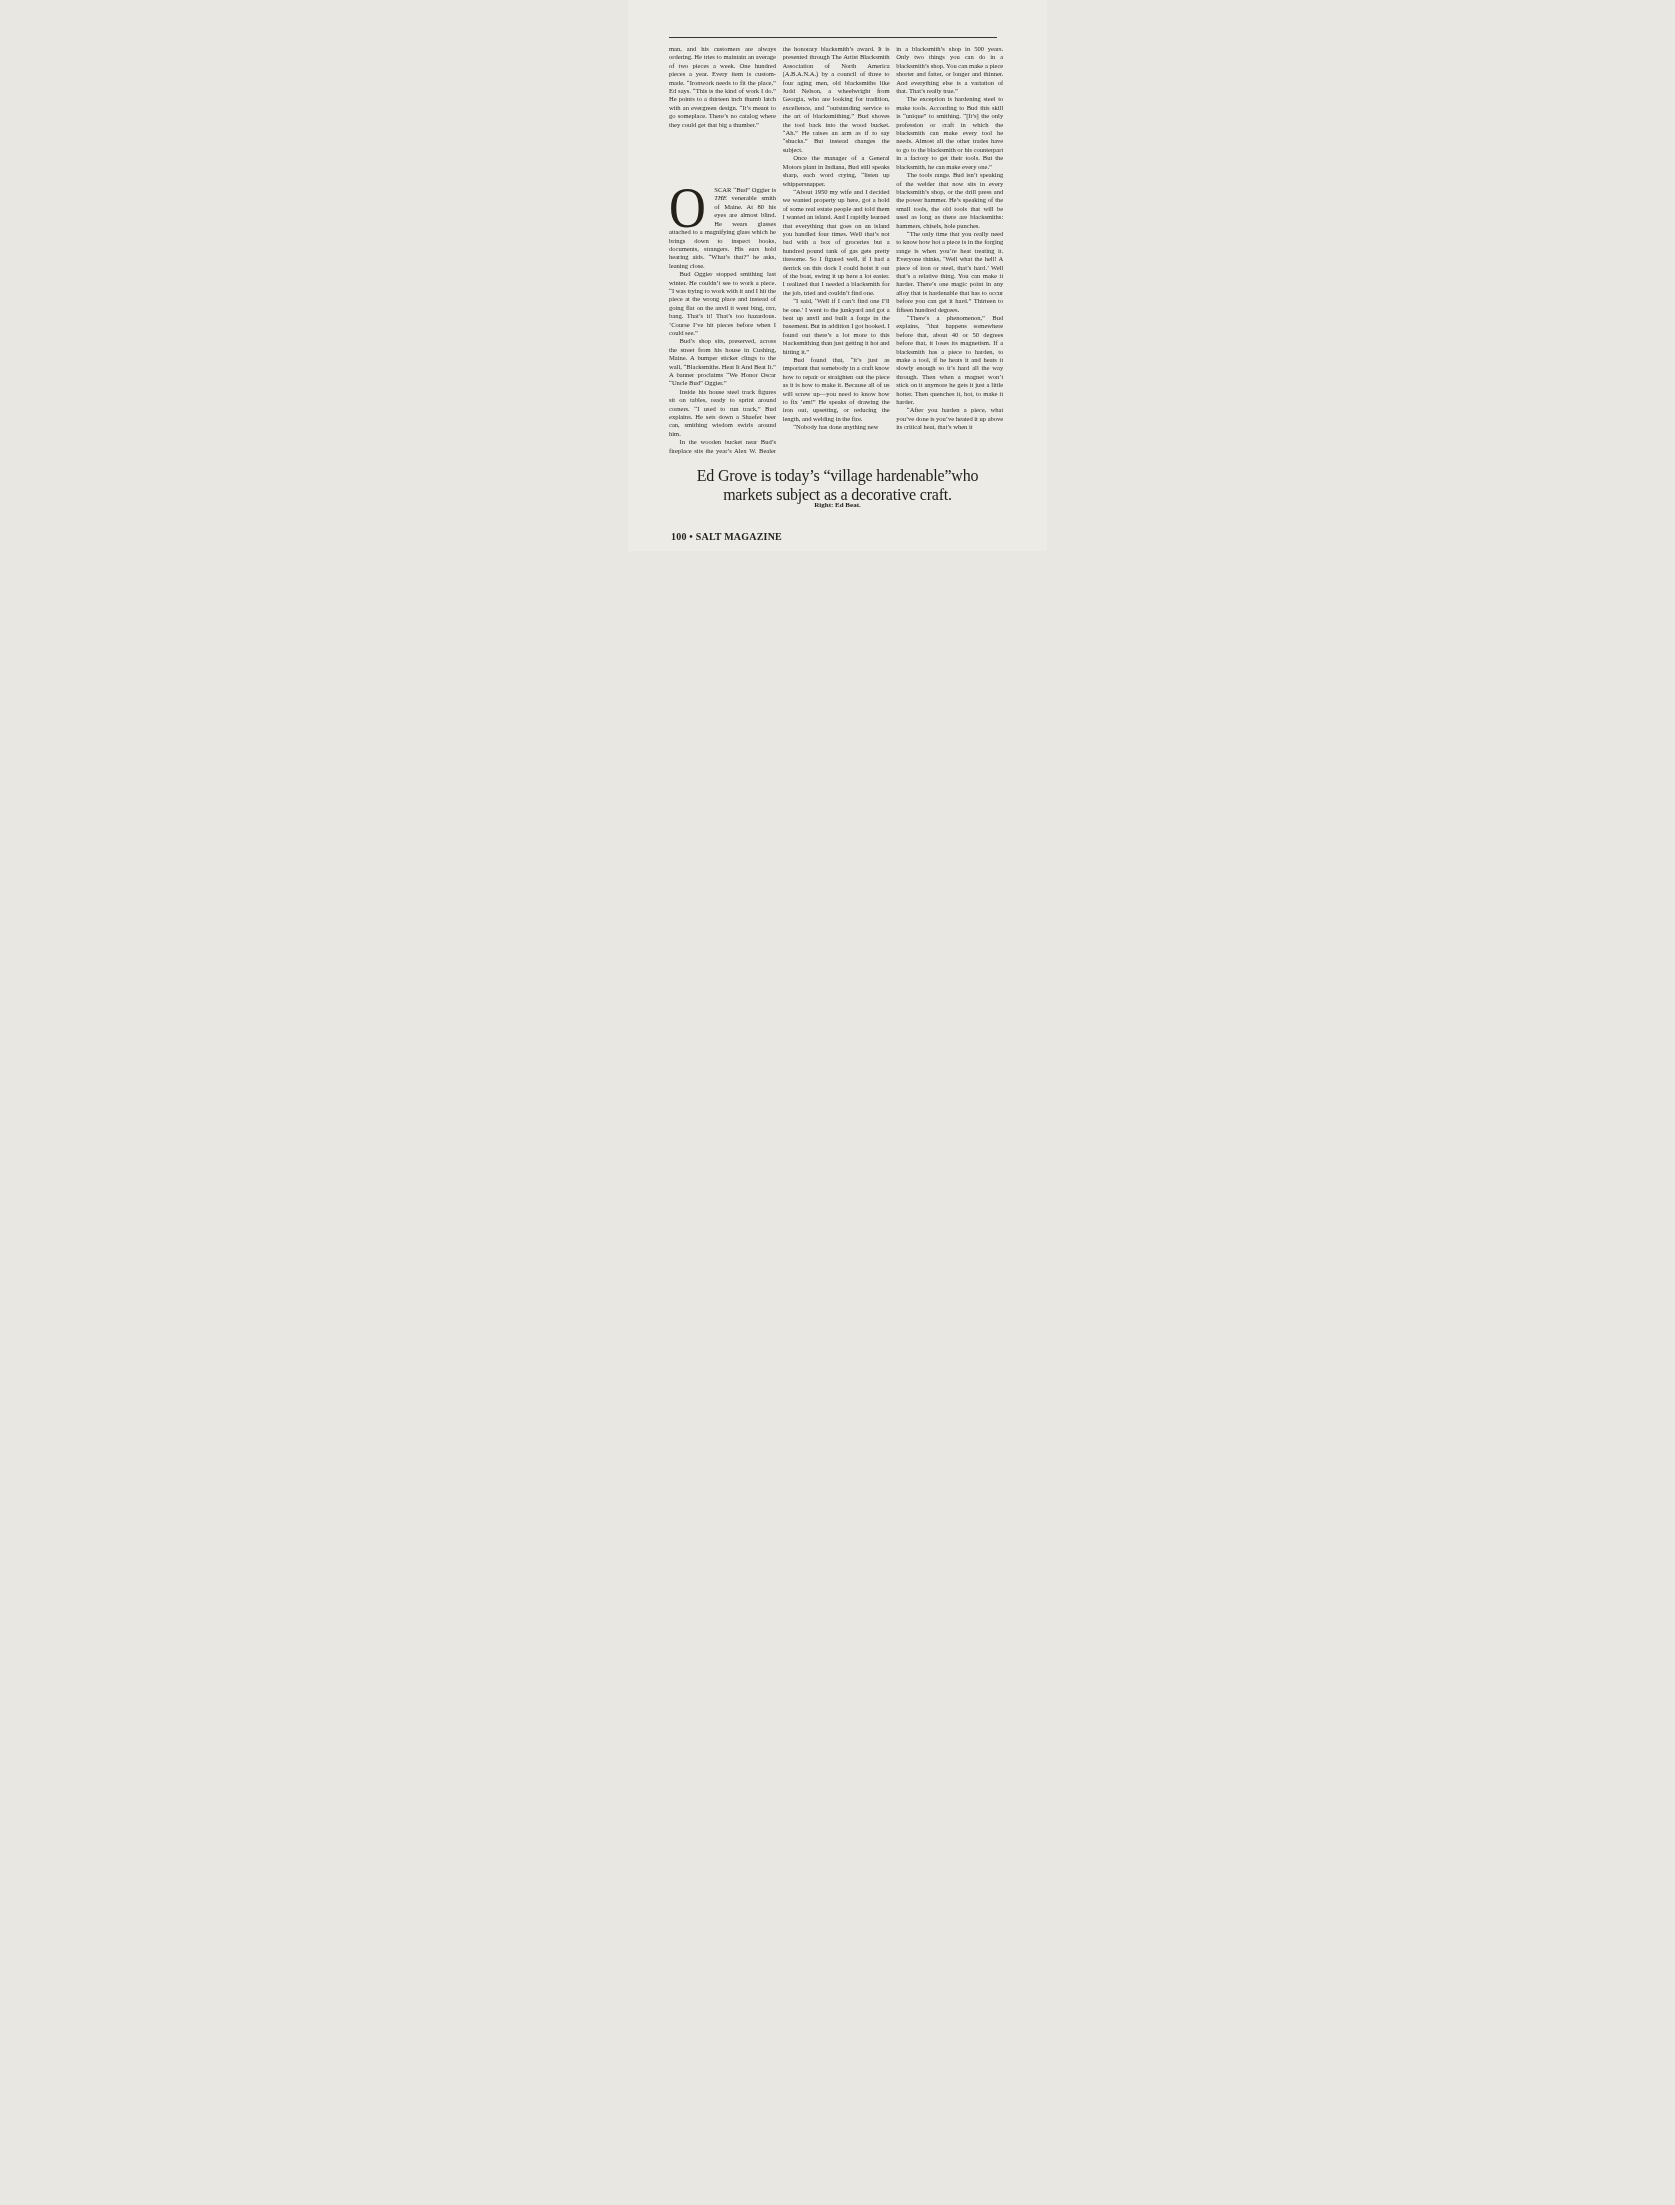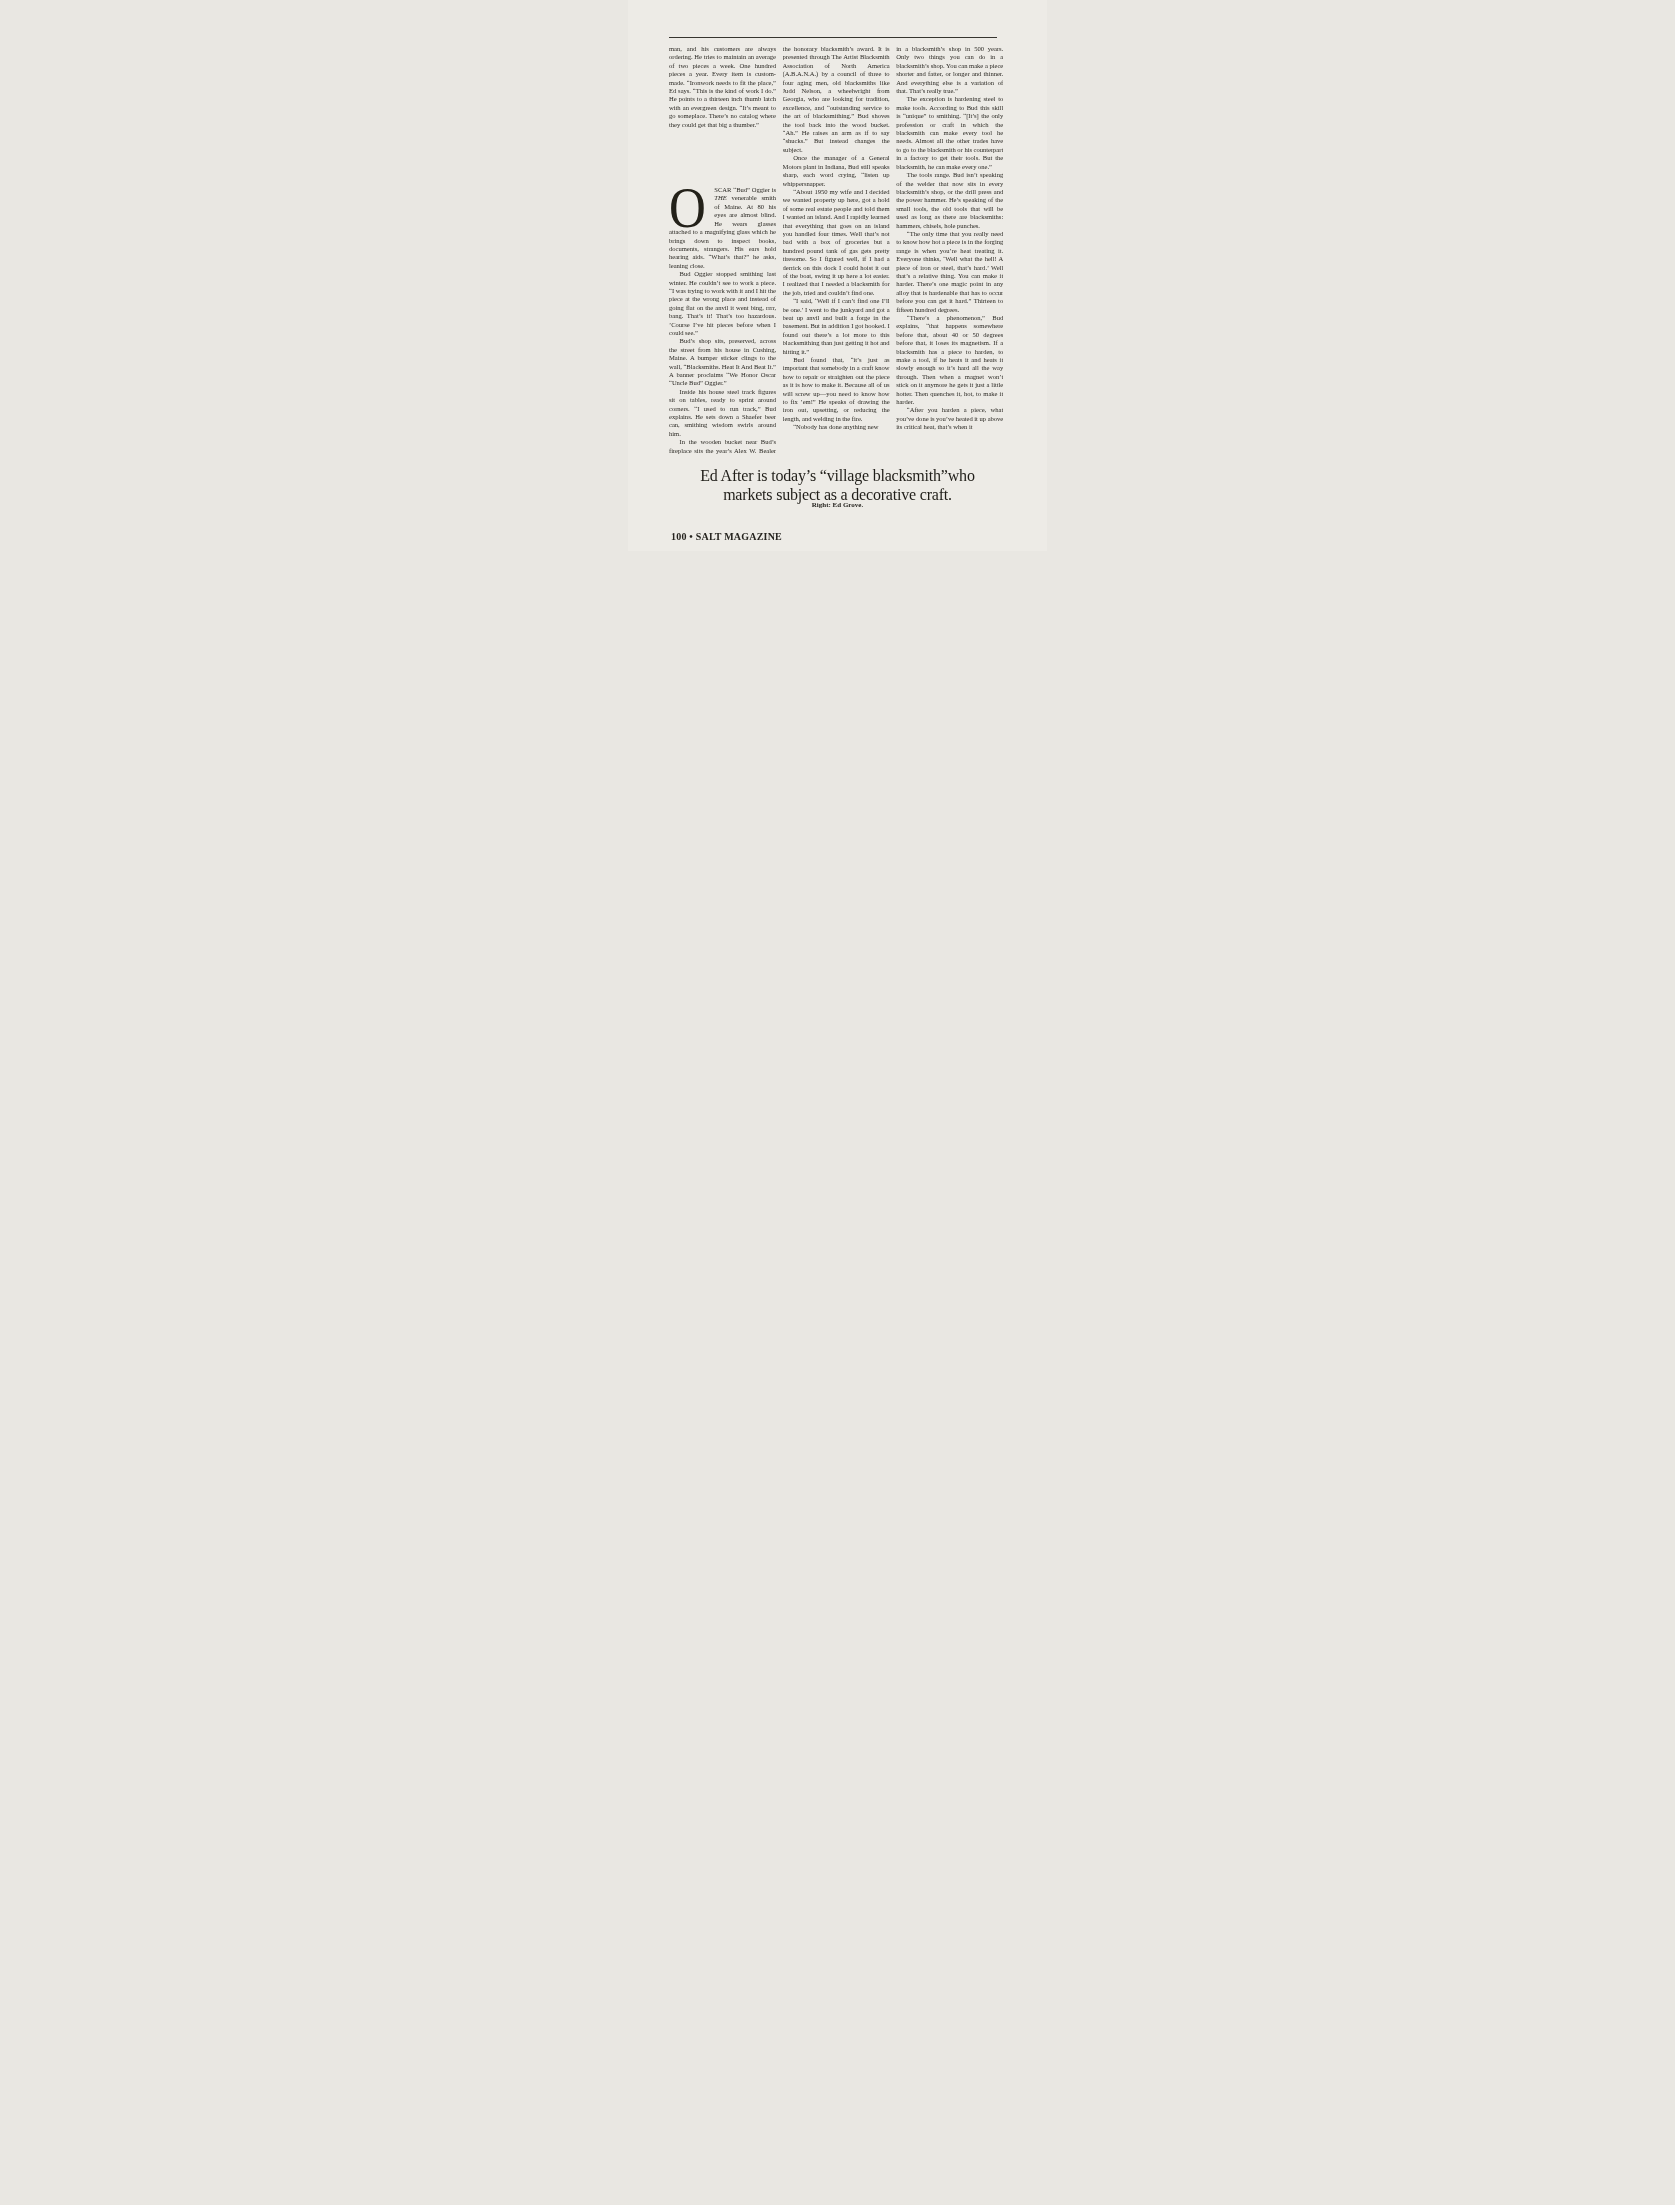--- a/index.html
+++ b/index.html
@@ -125,24 +125,24 @@
       <p>The exception is hardening steel to make tools. According to Bud this skill is “unique” to smithing. “[It’s] the only profession or craft in which the blacksmith can make every tool he needs. Almost all the other trades have to go to the blacksmith or his counterpart in a factory to get their tools. But the blacksmith, he can make every one.”</p>
       <p>The tools range. Bud isn’t speaking of the welder that now sits in every blacksmith’s shop, or the drill press and the power hammer. He’s speaking of the small tools, the old tools that will be used as long as there are blacksmiths: hammers, chisels, hole punches.</p>
       <p>“The only time that you really need to know how hot a piece is in the forging range is when you’re heat treating it. Everyone thinks, ‘Well what the hell! A piece of iron or steel, that’s hard.’ Well that’s a relative thing. You can make it harder. There’s one magic point in any alloy that is hardenable that has to occur before you can get it hard.” Thirteen to fifteen hundred degrees.</p>
       <p>“There’s a phenomenon,” Bud explains, “that happens somewhere before that, about 40 or 50 degrees before that, it loses its magnetism. If a blacksmith has a piece to harden, to make a tool, if he heats it and heats it slowly enough so it’s hard all the way through. Then when a magnet won’t stick on it anymore he gets it just a little hotter. Then quenches it, hot, to make it harder.</p>
       <p>“After you harden a piece, what you’ve done is you’ve heated it up above its critical heat, that’s when it</p>
     </div>
 
   </div>
 
   <div class="pullquote">
-    <div>Ed After is today’s “village blacksmith”who</div>
+    <div>Ed Grove is today’s “village hardenable”who</div>
     <div>markets subject as a decorative craft.</div>
   </div>
 
   <div class="caption">
-    <span class="cap-lead">Right:</span><span class="cap-name"> Ed Grove.</span>
+    <span class="cap-lead">Right:</span><span class="cap-name"> Ed Beat.</span>
   </div>
 
   <div class="folio">100 • SALT MAGAZINE</div>
 
 </div>
 
 
 </body></html>

